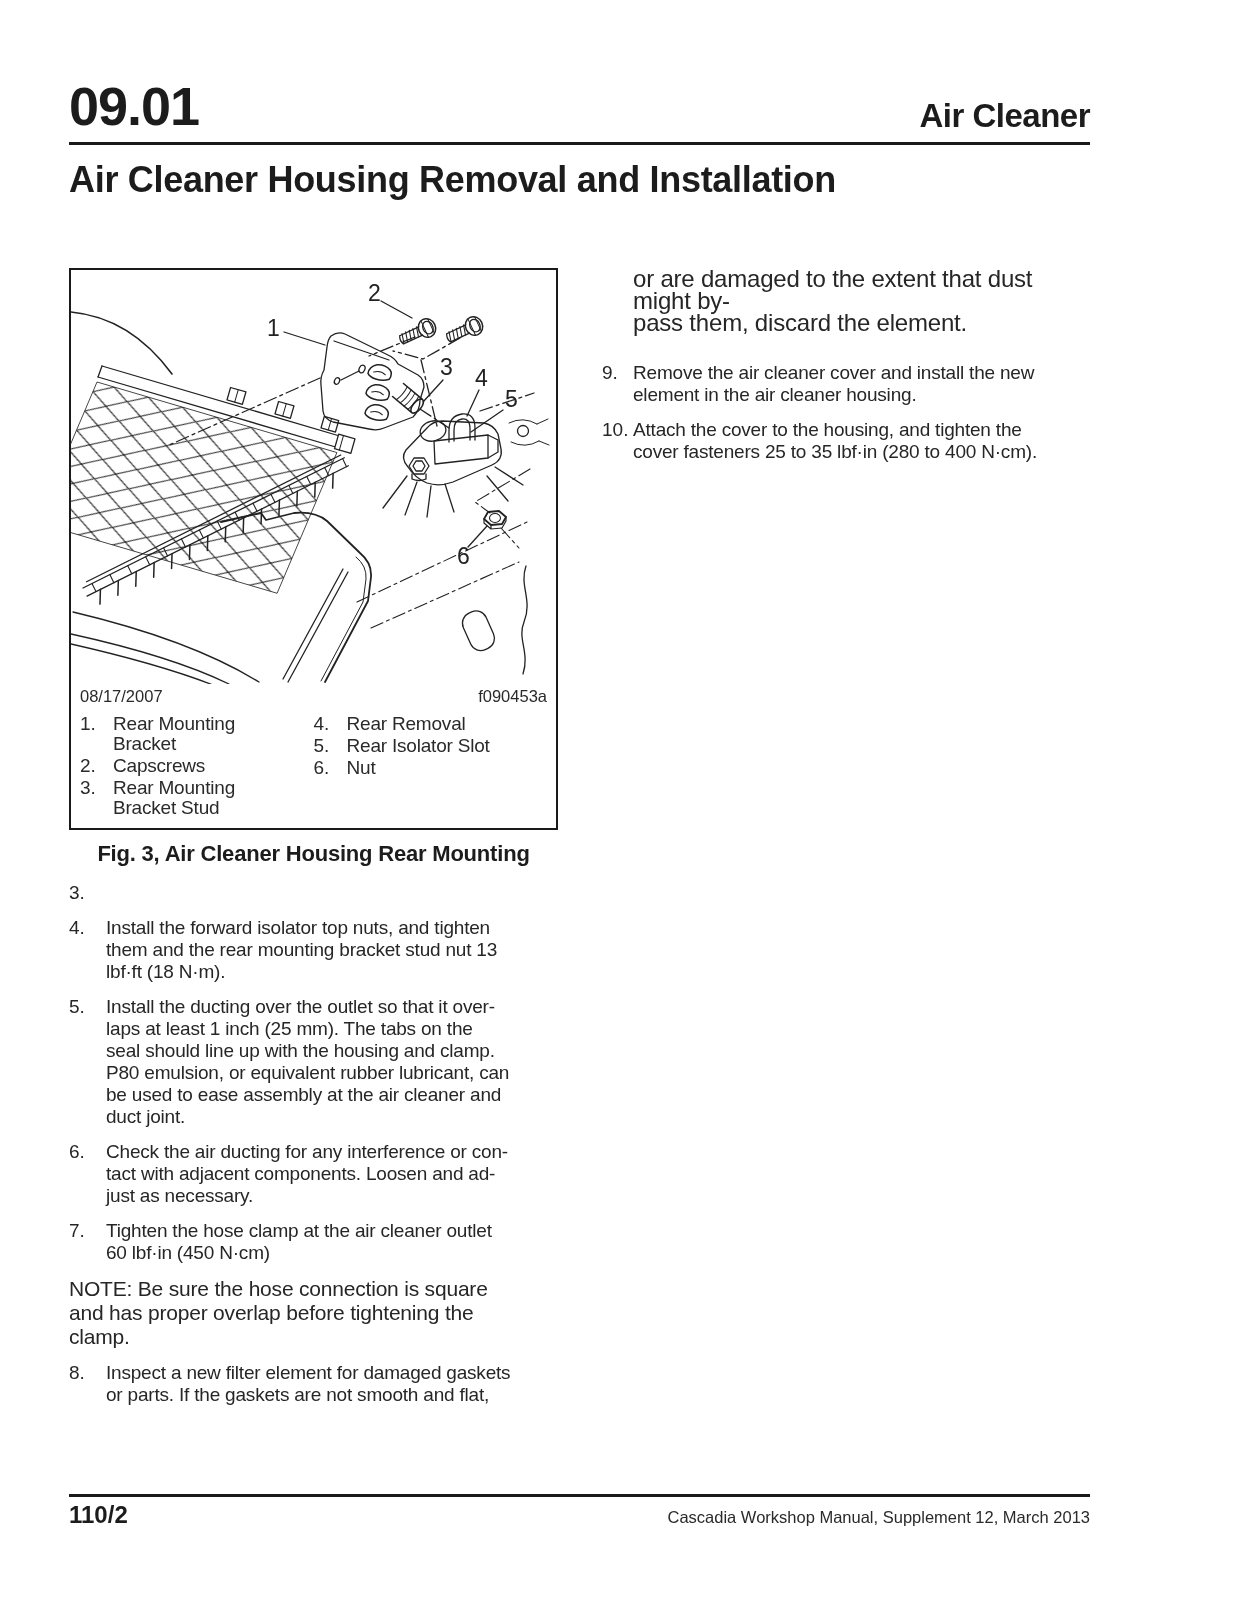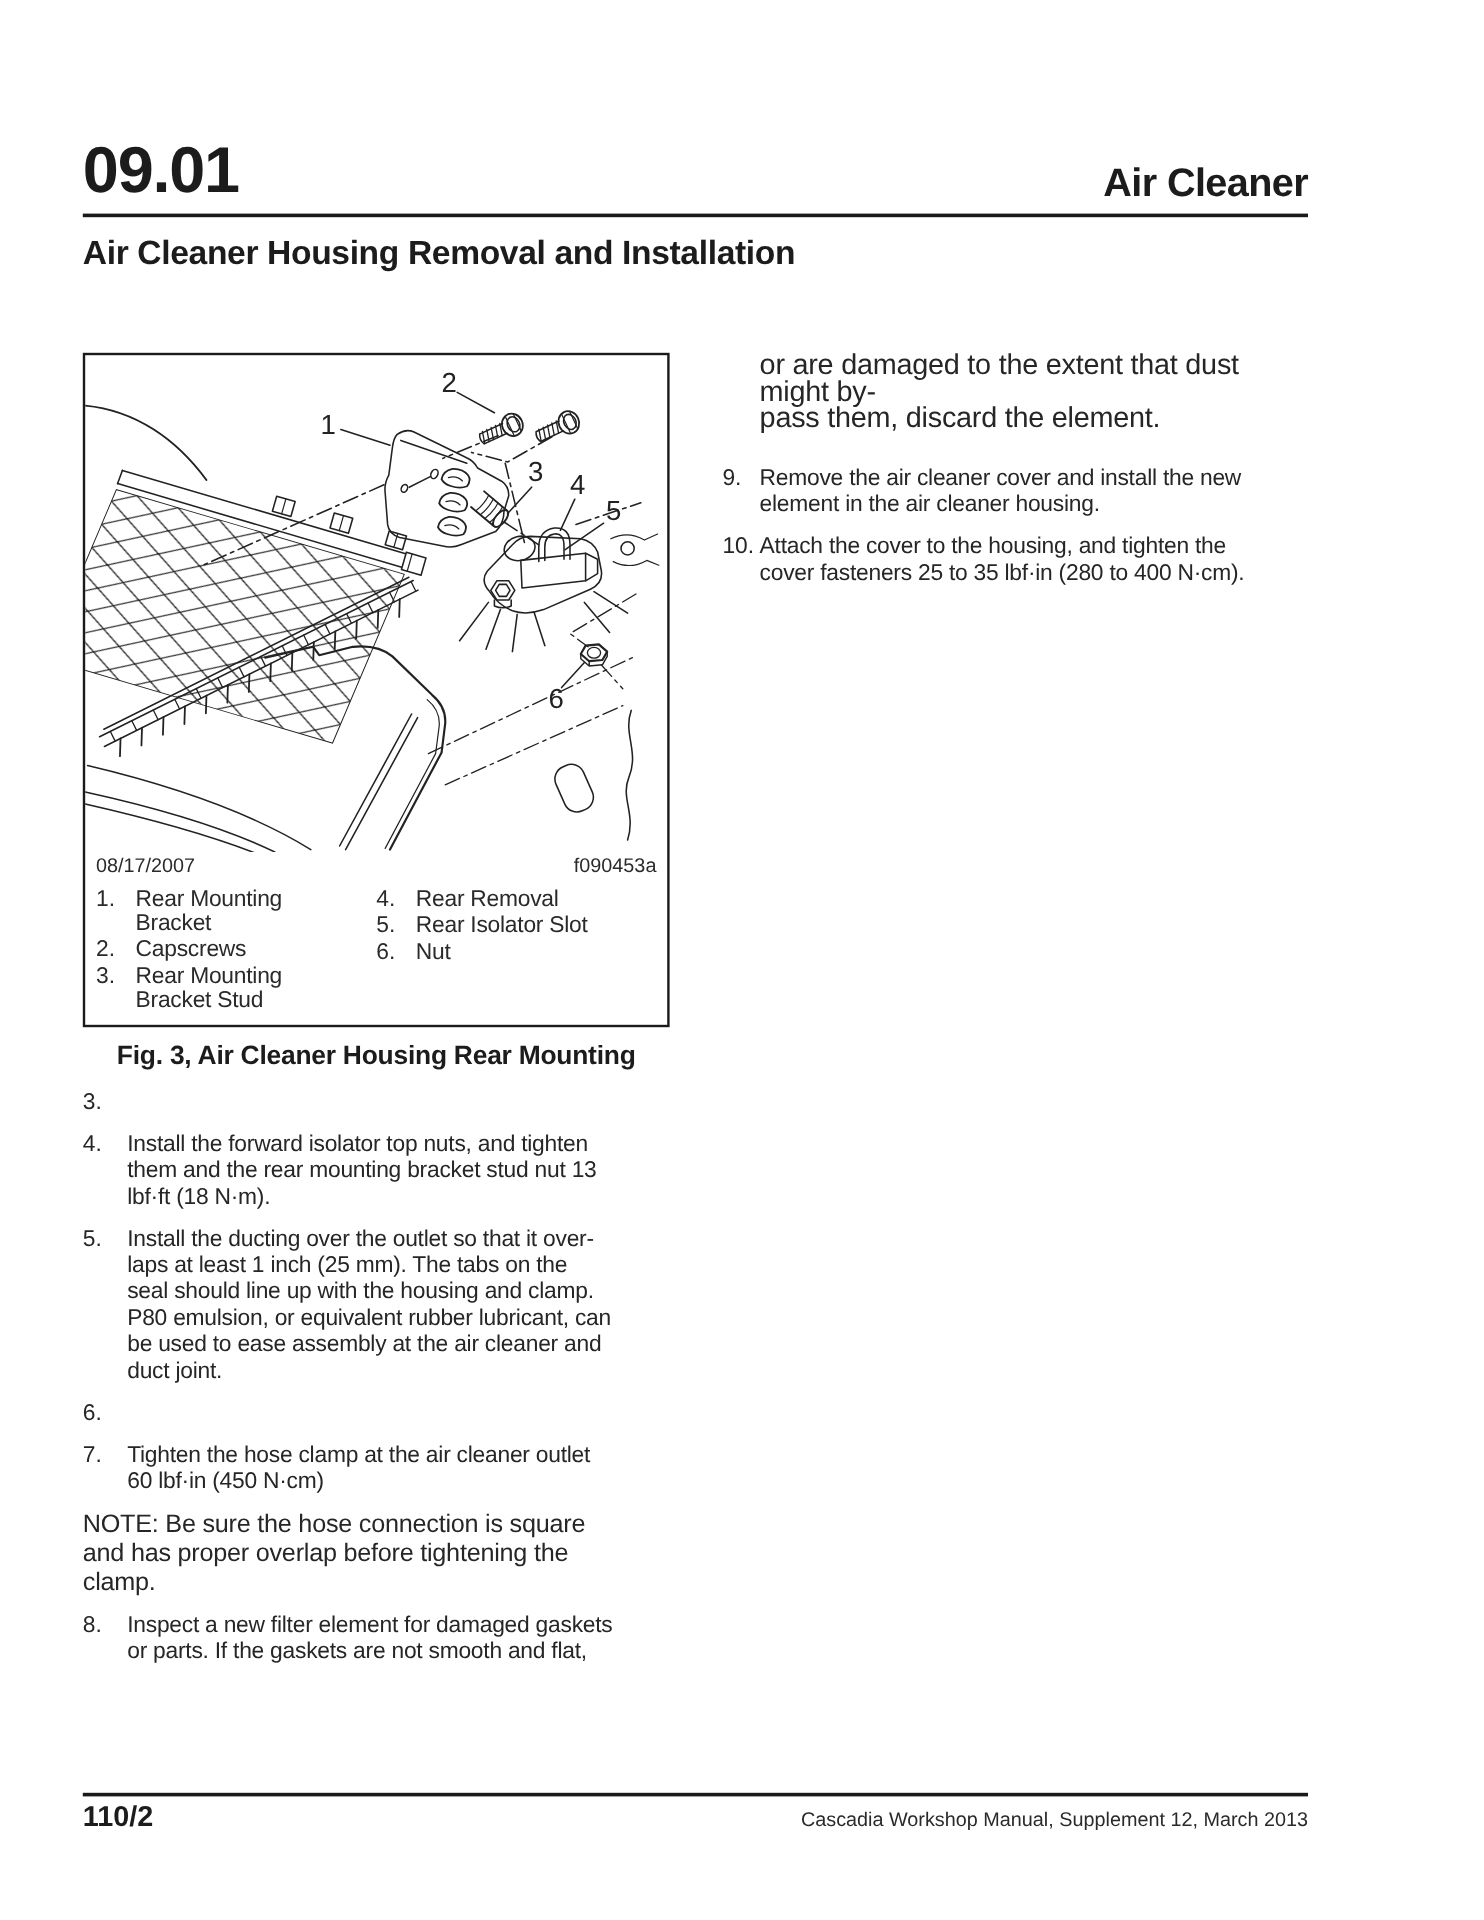--- a/index.html
+++ b/index.html
@@ -7,26 +7,26 @@
     position:relative;
     width:1237px;height:1600px;
     background:#ffffff;
     font-family:"Liberation Sans","DejaVu Sans",sans-serif;
     color:#262626;
     overflow:hidden;
   }
   .content{width:1021px;margin-left:69px;}
 
   
-  .header{padding-top:114px;}
+  .header{padding-top:78px;}
   .header-row{display:flex;justify-content:space-between;align-items:flex-end;}
   .section-number{font-size:54px;font-weight:bold;line-height:56px;letter-spacing:-1px;color:#1c1c1c;}
   .section-title{font-size:33px;font-weight:700;line-height:36px;letter-spacing:-0.5px;color:#1c1c1c;}
   .header-rule{height:3px;background:#1a1a1a;margin-top:8px;}
-  .page-heading{font-size:28px;font-weight:bold;letter-spacing:-0.3px;margin:14px 0 0 0;color:#1c1c1c;}
+  .page-heading{font-size:36px;font-weight:bold;letter-spacing:-0.3px;margin:14px 0 0 0;color:#1c1c1c;}
 
   
   .columns{display:flex;align-items:flex-start;margin-top:67px;}
   .col-left{width:489px;flex-shrink:0;}
   .col-right{width:488px;margin-left:44px;flex-shrink:0;}
 
   
   .figure-box{border:2px solid #1a1a1a;box-sizing:border-box;width:489px;background:#fff;}
   .figure-box svg{display:block;}
   .fig-meta{display:flex;justify-content:space-between;padding:2px 9px 0 9px;font-size:16.5px;line-height:20px;color:#2a2a2a;}
@@ -281,20 +281,23 @@
             <span class="step-num">5.</span>
             <span class="step-text">Install the ducting over the outlet so that it over-
 laps at least 1 inch (25 mm). The tabs on the
 seal should line up with the housing and clamp.
 P80 emulsion, or equivalent rubber lubricant, can
 be used to ease assembly at the air cleaner and
 duct joint.</span>
           </div>
           <div class="step">
             <span class="step-num">6.</span>
+            <span class="step-text">Check the air ducting for any interference or con-
+tact with adjacent components. Loosen and ad-
+just as necessary.</span>
           </div>
           <div class="step">
             <span class="step-num">7.</span>
             <span class="step-text">Tighten the hose clamp at the air cleaner outlet
 60 lbf·in (450 N·cm)</span>
           </div>
 
           <div class="note">NOTE: Be sure the hose connection is square
 and has proper overlap before tightening the
 clamp.</div>

